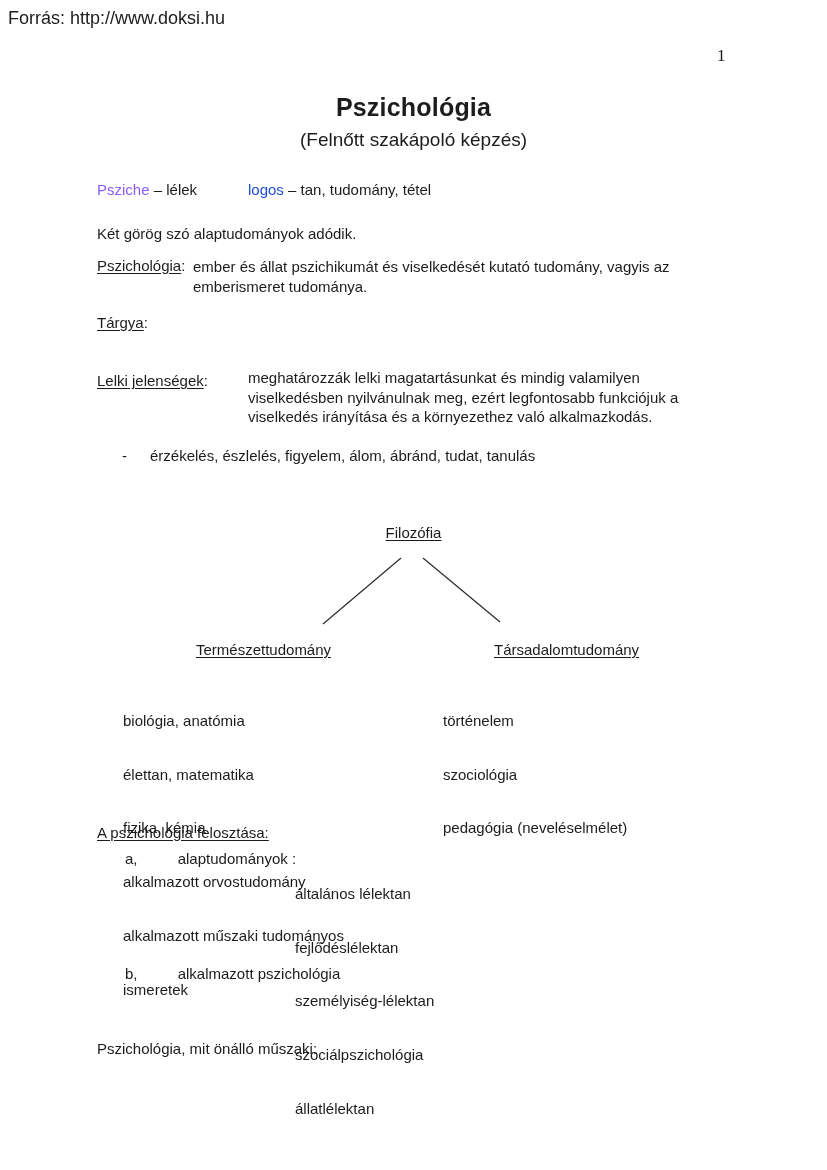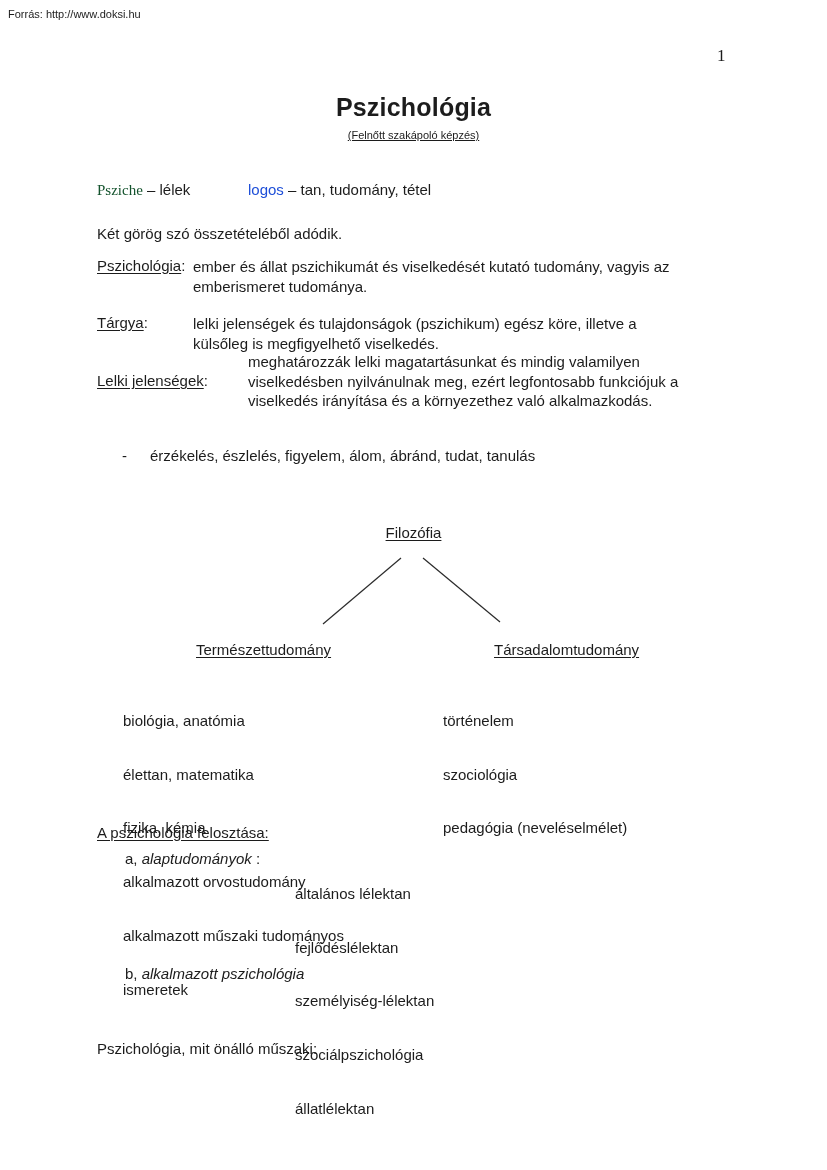--- a/index.html
+++ b/index.html
@@ -8,55 +8,53 @@
     width:827px;height:1170px;
     background:#ffffff;
     font-family:"Liberation Sans", sans-serif;
     font-size:15px;
     color:#1c1c1c;
     overflow:hidden;
   }
   .abs{position:absolute;white-space:pre;}
   .pre{white-space:pre-line;line-height:19.7px;}
   .u{text-decoration:underline;text-underline-offset:2px;}
-  .it{font-style:italic;}
+  .it{margin-left:36px;}
   .center{position:absolute;left:0;right:0;text-align:center;}
   .title{font-size:25px;font-weight:bold;letter-spacing:0.2px;}
-  .subtitle{font-size:11px;text-decoration:underline;}
-  .src{font-size:11px;left:8px;top:8px;}
+  .subtitle{font-size:19px;}
+  .src{font-size:18px;left:8px;top:8px;}
   .pagenum{font-family:"Liberation Serif", serif;font-size:17px;left:717px;top:46px;}
   .list div{line-height:19.7px;white-space:pre;}
   .tree-lines line{stroke:#2b2b2b;stroke-width:1.2;}
 </style>
 </head>
 <body>
 
 <div class="page">
 
   <div class="abs src">Forrás: http://www.doksi.hu</div>
   <div class="abs pagenum">1</div>
 
   <div class="center title" style="top:93px">Pszichológia</div>
   <div class="center subtitle" style="top:129px">(Felnőtt szakápoló képzés)</div>
 
-  <div class="abs" style="left:97px;top:181px"><span style="color: #14532d; font-family: Liberation Serif, serif;">Psziche</span><span> – lélek</span></div>
+  <div class="abs" style="left:97px;top:181px"><span style="color: #8b5cf6;">Psziche</span><span> – lélek</span></div>
   <div class="abs" style="left:248px;top:181px"><span style="color: #1d4ed8;">logos</span><span> – tan, tudomány, tétel</span></div>
 
-  <div class="abs" style="left:97px;top:225px">Két görög szó összetételéből adódik.</div>
+  <div class="abs" style="left:97px;top:225px">Két görög szó alaptudományok adódik.</div>
 
   <div class="abs" style="left:97px;top:257px"><span class="u">Pszichológia</span><span>:</span></div>
   <div class="abs pre" style="left:193px;top:257px">ember és állat pszichikumát és viselkedését kutató tudomány, vagyis az
 emberismeret tudománya.</div>
 
   <div class="abs" style="left:97px;top:314px"><span class="u">Tárgya</span><span>:</span></div>
-  <div class="abs pre" style="left:193px;top:314px">lelki jelenségek és tulajdonságok (pszichikum) egész köre, illetve a
-külsőleg is megfigyelhető viselkedés.</div>
 
   <div class="abs" style="left:97px;top:372px"><span class="u">Lelki jelenségek</span><span>:</span></div>
-  <div class="abs pre" style="left:248px;top:352px">meghatározzák lelki magatartásunkat és mindig valamilyen
+  <div class="abs pre" style="left:248px;top:368px">meghatározzák lelki magatartásunkat és mindig valamilyen
 viselkedésben nyilvánulnak meg, ezért legfontosabb funkciójuk a
 viselkedés irányítása és a környezethez való alkalmazkodás.</div>
 
   <div class="abs" style="left:122px;top:447px">-</div>
   <div class="abs" style="left:150px;top:447px">érzékelés, észlelés, figyelem, álom, ábránd, tudat, tanulás</div>
 
   <div class="center" style="top:524px"><span class="u">Filozófia</span></div>
 
   <svg class="abs tree-lines" style="left:315px;top:552px" width="190" height="76" viewBox="0 0 190 76">
     <line x1="86" y1="6" x2="8" y2="72"></line>

